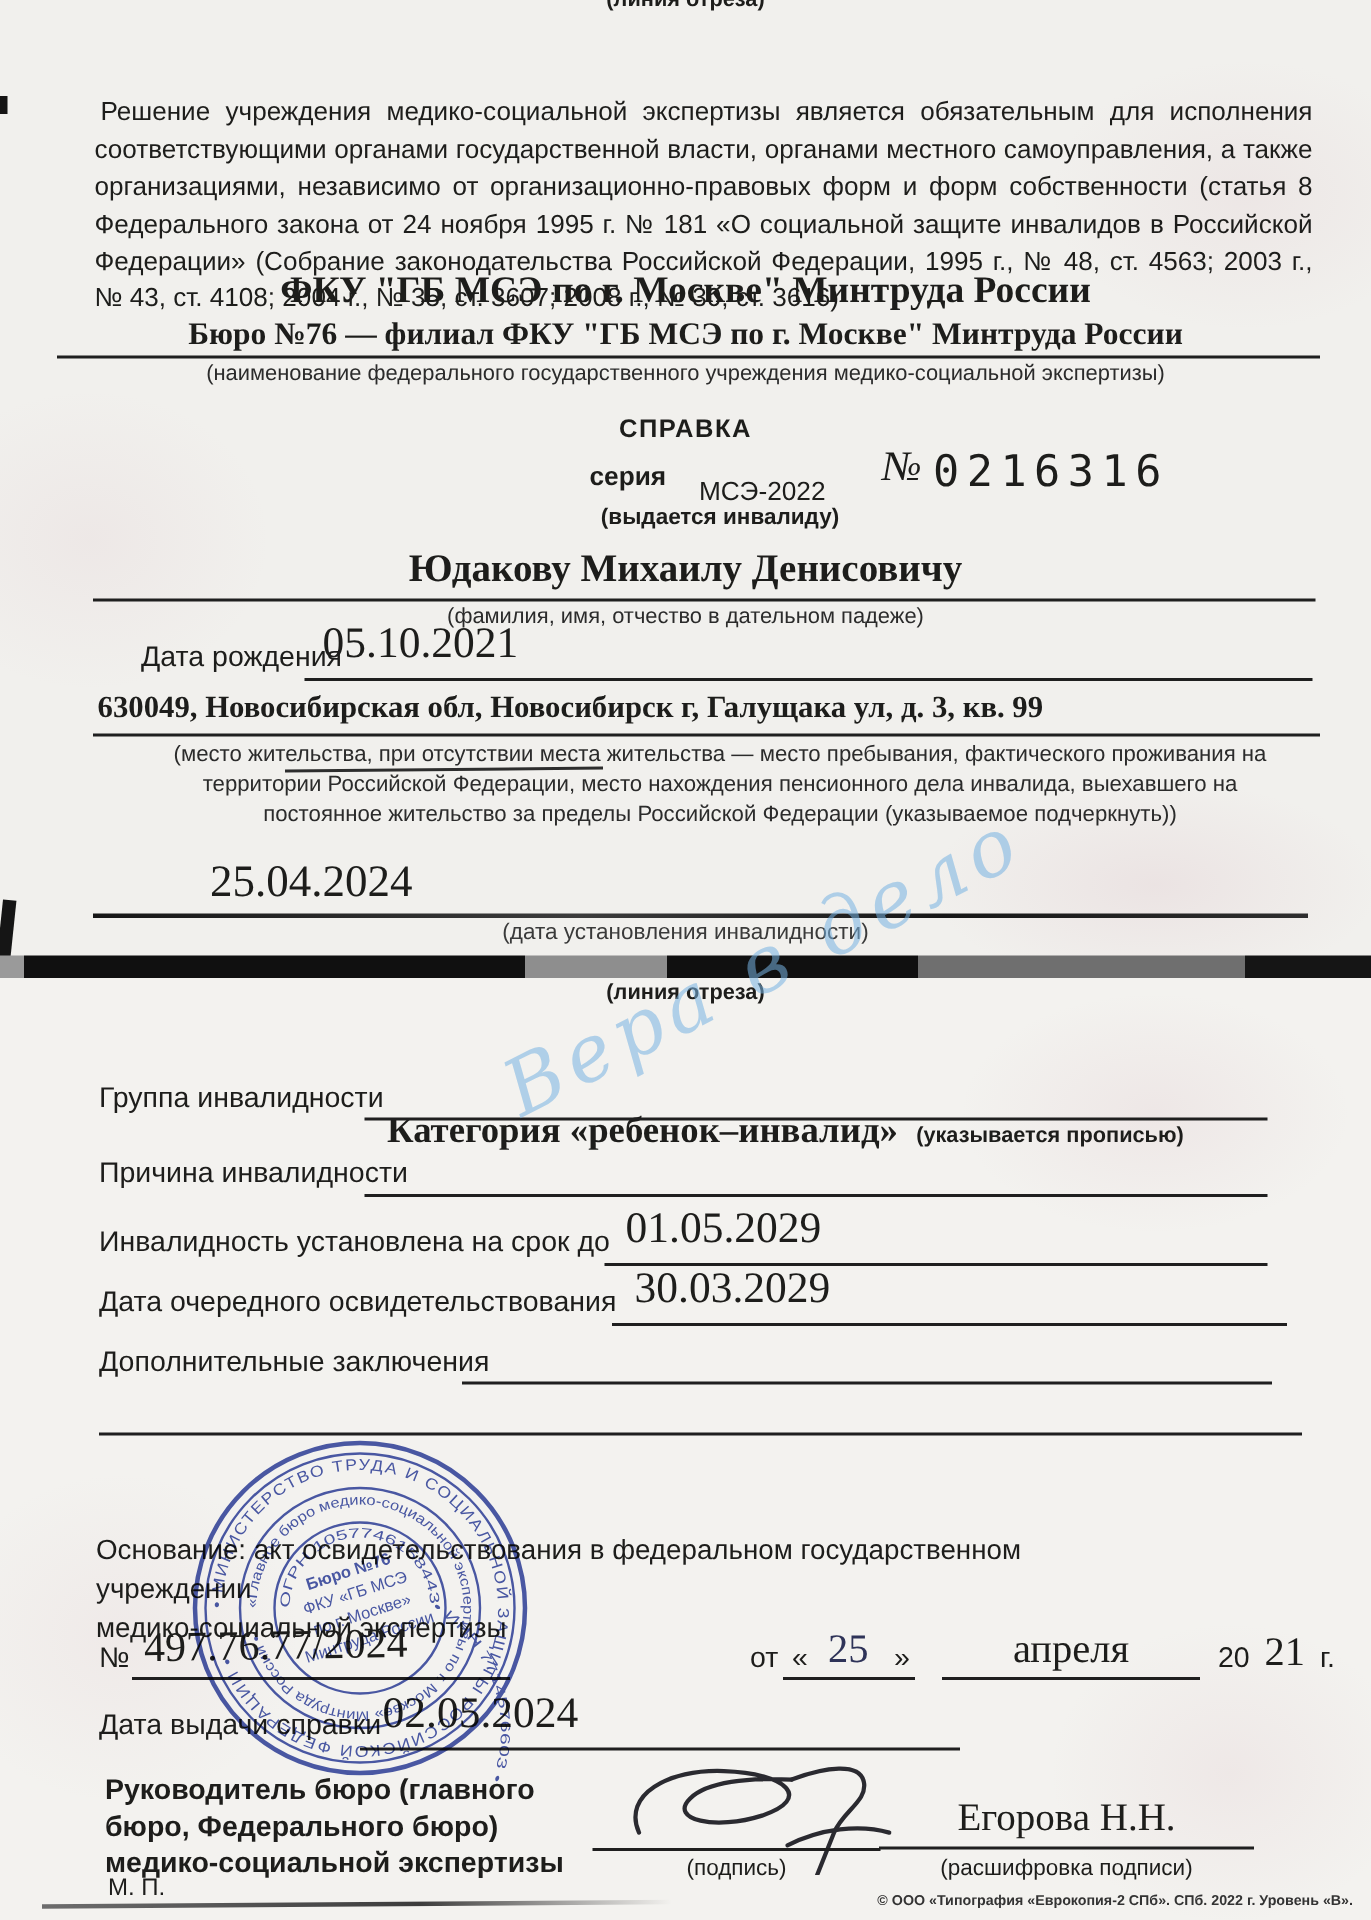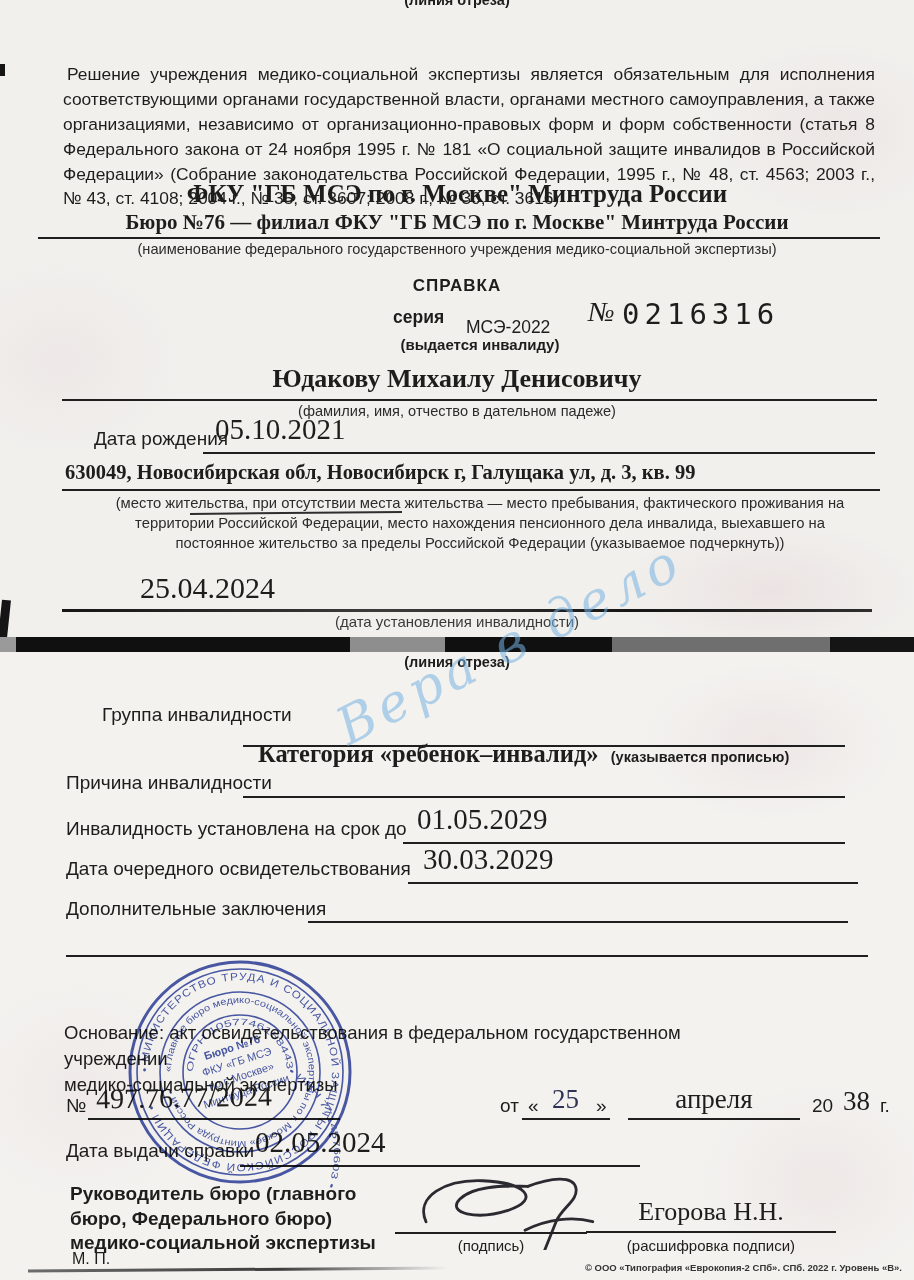--- a/index.html
+++ b/index.html
@@ -85,21 +85,21 @@
   <div class="abs page2">
     <div class="abs stain" style="left:640px;top:10px;width:260px;height:160px;background:radial-gradient(closest-side,rgba(200,150,165,.12),transparent);"></div>
     <div class="abs stain" style="left:-40px;top:330px;width:240px;height:220px;background:radial-gradient(closest-side,rgba(205,160,172,.10),transparent);"></div>
     <div class="abs stain" style="left:700px;top:430px;width:240px;height:200px;background:radial-gradient(closest-side,rgba(205,160,172,.12),transparent);"></div>
   </div>
 
   <div class="abs" style="left:0;top:654px;width:914px;text-align:center;font-size:14.5px;font-weight:bold;"><span>(линия отреза)</span></div>
 
   <div class="abs watermark">Вера в дело</div>
 
-  <div class="abs lbl" style="left:66px;top:704px;margin-left:36px;">Группа инвалидности</div>
+  <div class="abs lbl" style="left:66px;top:722px;">Группа инвалидности</div>
   <div class="abs serifv" style="left:258px;top:706px;font-weight:bold;font-size:24.5px;margin-top:34px;">Категория «ребенок–инвалид»</div>
   <div class="line" style="left:243px;top:745px;width:602px;"></div>
   <div class="abs" style="left:600px;top:749px;width:200px;text-align:center;font-weight:bold;font-size:14.5px;">(указывается прописью)</div>
 
   <div class="abs lbl" style="left:66px;top:772px;">Причина инвалидности</div>
   <div class="line" style="left:243px;top:796px;width:602px;"></div>
 
   <div class="abs lbl" style="left:66px;top:818px;">Инвалидность установлена на срок до</div>
   <div class="abs serifv" style="left:417px;top:803px;font-size:29px;">01.05.2029</div>
   <div class="line" style="left:403px;top:842px;width:442px;"></div>
@@ -126,21 +126,21 @@
   <div class="abs lbl" style="left:528px;top:1095px;">«</div>
   <div class="abs serifv" style="left:552px;top:1084px;font-size:27px;color:#2e3358;">25</div>
   <div class="abs lbl" style="left:596px;top:1095px;">»</div>
   <div class="line" style="left:522px;top:1118px;width:88px;"></div>
 
   <div class="abs serifv" style="left:628px;top:1118px;width:172px;"></div>
   <div class="abs serifv" style="left:628px;top:1084px;width:172px;text-align:center;font-size:27px;">апреля</div>
   <div class="line" style="left:628px;top:1118px;width:172px;"></div>
 
   <div class="abs lbl" style="left:812px;top:1095px;">20</div>
-  <div class="abs serifv" style="left:843px;top:1086px;font-size:27px;">38</div>
+  <div class="abs serifv" style="left:843px;top:1086px;font-size:27px;">21</div>
   <div class="abs lbl" style="left:880px;top:1095px;">г.</div>
 
   <div class="abs lbl" style="left:66px;top:1140px;">Дата выдачи справки</div>
   <div class="abs serifv" style="left:255px;top:1126px;font-size:29px;">02.05.2024</div>
   <div class="line" style="left:240px;top:1165px;width:400px;"></div>
 
   <div class="abs" style="left:70px;top:1182px;width:306px;font-weight:bold;font-size:19px;line-height:1.3;">Руководитель бюро (главного бюро, Федерального бюро) медико-социальной экспертизы</div>
 
   <svg class="abs" style="left:408px;top:1168px;" width="200" height="82" viewBox="0 0 140 58">
     <g fill="none" stroke="#2a2a30" stroke-width="2" stroke-linecap="round">

